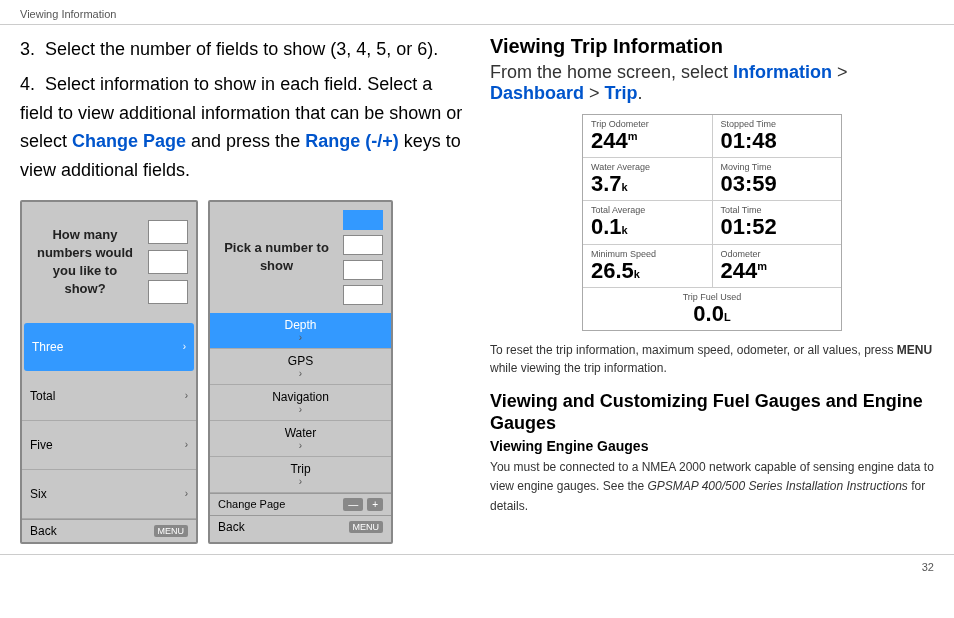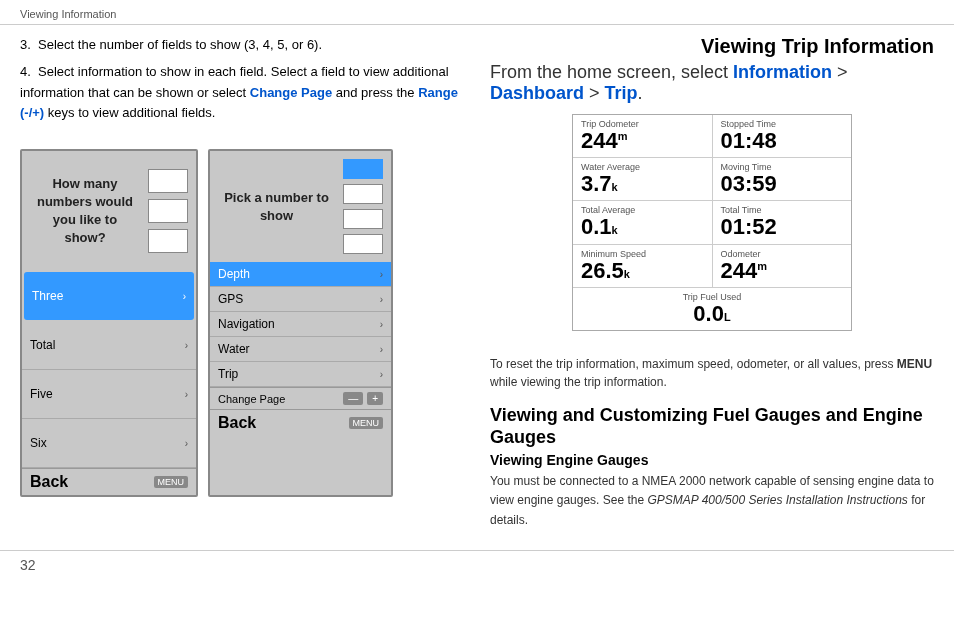--- a/index.html
+++ b/index.html
@@ -25,23 +25,23 @@
       gap: 20px;
     }
 
     
     .left-column {
       width: 450px;
       flex-shrink: 0;
     }
 
     .left-text {
-      font-size: 13px;
+      font-size: 18px;
       line-height: 1.6;
-      margin-bottom: 25px;
+      margin-bottom: 15px;
     }
 
     .left-text p {
       margin-bottom: 6px;
     }
 
     .left-text .highlight {
       color: #0055cc;
       font-weight: bold;
     }
@@ -128,22 +128,22 @@
     .screen1-back {
       display: flex;
       justify-content: space-between;
       align-items: center;
       padding: 4px 8px;
       background: #c8c8c8;
       border-top: 1px solid #999;
     }
 
     .back-label {
-      font-size: 16px;
-      font-weight: bold;
+      font-size: 12px;
+      font-weight: normal;
     }
 
     .menu-badge {
       background: #888;
       color: #fff;
       font-size: 9px;
       padding: 1px 4px;
       border-radius: 2px;
     }
 
@@ -199,20 +199,21 @@
       background: #c8c8c8;
     }
 
     .screen2-list-item {
       display: flex;
       justify-content: space-between;
       align-items: center;
       padding: 5px 8px;
       font-size: 12px;
       border-bottom: 1px solid #aaa;
+      flex-direction: column;
     }
 
     .screen2-list-item.active {
       background: #3399ff;
       color: #fff;
     }
 
     .screen2-list-item .arrow {
       font-size: 10px;
       color: #555;
@@ -255,39 +256,38 @@
     
     .right-column {
       flex: 1;
     }
 
     .section-title {
       font-size: 20px;
       font-weight: bold;
       margin-bottom: 4px;
       color: #000;
-      text-align: right;
     }
 
     .section-subtitle {
       font-size: 18px;
       margin-bottom: 10px;
       color: #333;
     }
 
     .section-subtitle .highlight {
       color: #0055cc;
       font-weight: bold;
     }
 
     
     .trip-dashboard {
       border: 1px solid #aaa;
-      width: 280px;
-      margin: 0 auto 24px auto;
+      width: 260px;
+      margin: 0 auto 10px auto;
       background: #fff;
     }
 
     .trip-row {
       display: flex;
       border-bottom: 1px solid #ccc;
     }
 
     .trip-row:last-child {
       border-bottom: none;
@@ -367,26 +367,25 @@
       color: #333;
     }
 
     .section-text em {
       font-style: italic;
     }
 
     
     .page-footer {
       display: flex;
-      justify-content: space-between;
+      justify-content: flex-end;
       padding: 6px 20px;
-      font-size: 14px;
+      font-size: 11px;
       color: #555;
       border-top: 1px solid #ccc;
-      margin-top: 10px;
     }
   </style>
 </head>
 <body>
 
 <div class="page-header">
   <span>Viewing Information</span>
 </div>
 
 <div class="page-content">

